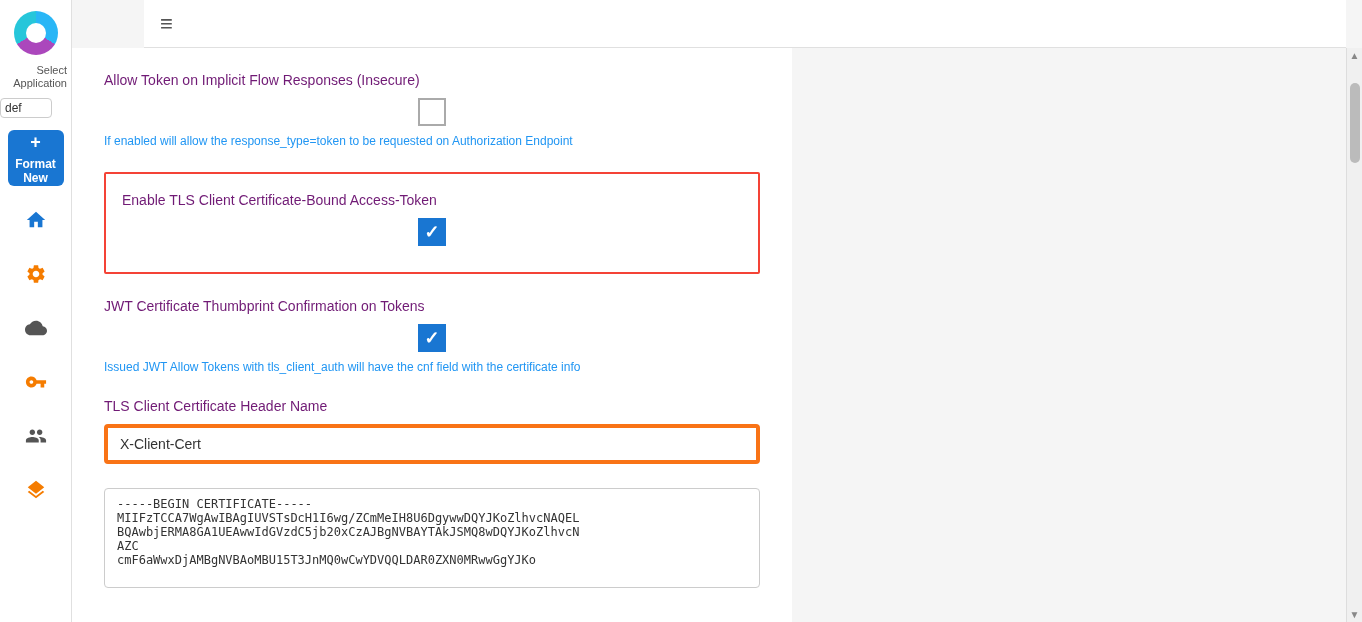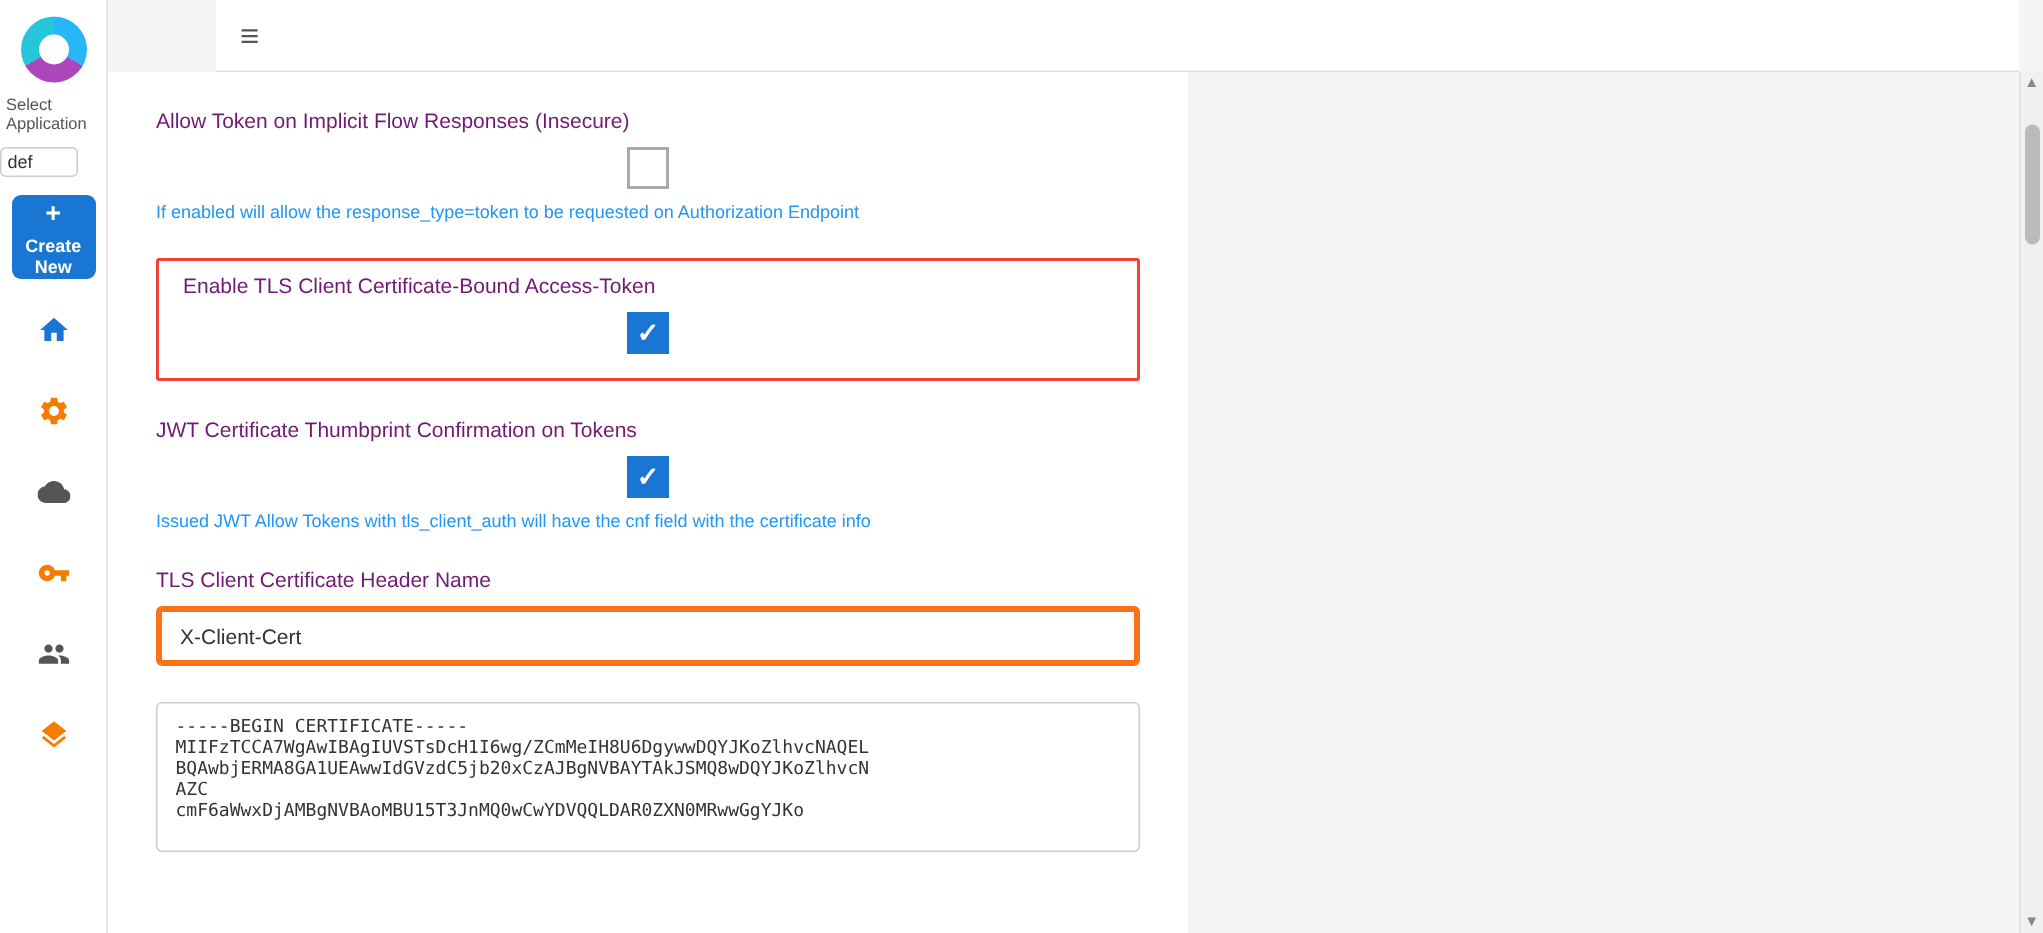--- a/index.html
+++ b/index.html
@@ -36,21 +36,21 @@
     }
     .logo-inner {
       width: 20px;
       height: 20px;
       background: white;
       border-radius: 50%;
     }
     .sidebar-app-label {
       font-size: 11px;
       color: #555;
-      text-align: left;
+      text-align: right;
       line-height: 1.2;
       padding: 2px 4px;
     }
     .sidebar-input-wrap {
       width: 72px;
       margin: 6px auto;
     }
     .sidebar-input {
       width: 52px;
       border: 1px solid #ccc;
@@ -180,21 +180,21 @@
     .checkbox-checked::after {
       content: '✓';
       color: white;
       font-size: 18px;
       font-weight: bold;
     }
 
     
     .highlighted-section {
       border: 2px solid #f44336;
-      padding: 8px 16px;
+      padding: 18px 16px;
       margin-bottom: 24px;
       border-radius: 2px;
     }
 
     
     .text-input {
       width: 100%;
       border: 4px solid #f97316;
       border-radius: 4px;
       padding: 8px 12px;
@@ -252,21 +252,21 @@
     <div class="logo-circle">
       <div class="logo-inner"></div>
     </div>
   </div>
   <div class="sidebar-app-label">Select Application</div>
   <div class="sidebar-input-wrap">
     <input class="sidebar-input" type="text" value="def" style="">
   </div>
   <button class="sidebar-create-btn">
     <span class="plus-icon">+</span>
-    <span>Create New</span>
+    <span>Format New</span>
   </button>
 
   <div class="sidebar-nav-icons">
     <div class="sidebar-icon active">
       <svg width="22" height="22" viewBox="0 0 24 24" fill="#1976d2">
           <path d="M10 20v-6h4v6h5v-8h3L12 3 2 12h3v8z"></path>
         </svg>
     </div>
     <div class="sidebar-icon">
       <svg width="22" height="22" viewBox="0 0 24 24" fill="#f57c00">

